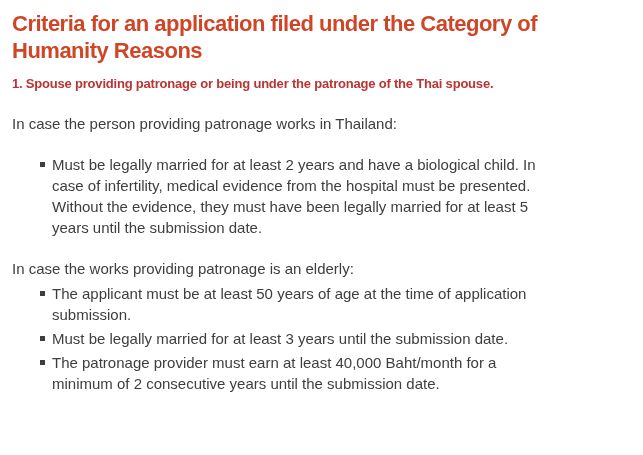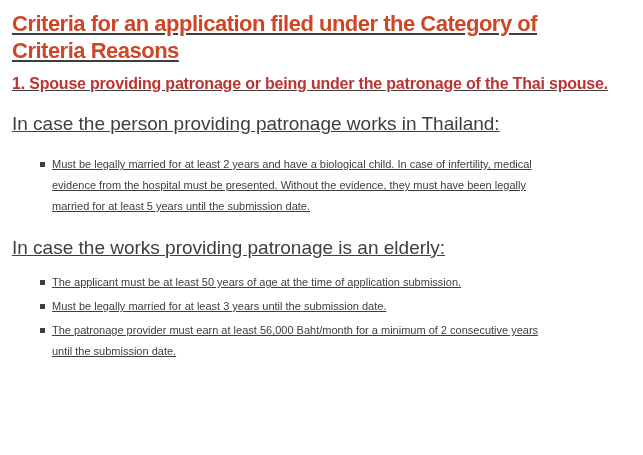--- a/index.html
+++ b/index.html
@@ -12,62 +12,61 @@
   body{
     font-family:"Liberation Sans","DejaVu Sans",sans-serif;
     color:var(--body);
     width:643px;
   }
   .page{
     width:548px;
     min-height:455px;
     padding:8px 8px 10px 12px;
     background:#ffffff;
-    text-decoration:underline;
   }
   h1.page-title{
     margin:2px 0 0 0;
     font-size:22px;
     font-weight:bold;
     letter-spacing:-0.5px;
     line-height:27px;
     color:var(--heading);
   }
   h1.page-title .tline{
     display:block;
     white-space:nowrap;
   }
   h2.section-heading{
     margin:10px 0 0 0;
-    font-size:16px;
+    font-size:13px;
     font-weight:bold;
     letter-spacing:-0.2px;
     line-height:19px;
     color:var(--subheading);
     white-space:nowrap;
   }
   p.intro{
     margin:20px 0 0 0;
-    font-size:19px;
+    font-size:15px;
     line-height:21px;
     color:var(--body);
   }
   ul.criteria-list{
     margin:20px 0 0 0;
     padding:0 0 0 28px;
     list-style:none;
   }
   ul.criteria-list.elderly{
-    margin-top:14px;
+    margin-top:4px;
   }
   ul.criteria-list li{
     position:relative;
     padding-left:12px;
     margin:0 0 3px 0;
-    font-size:11px;
+    font-size:15px;
     line-height:21px;
     max-width:585px;
     color:var(--body);
   }
   ul.criteria-list li::before{
     content:"";
     position:absolute;
     left:0;
     top:8px;
     width:5px;
@@ -75,32 +74,32 @@
     background:var(--body);
   }
 </style>
 </head>
 <body>
 
 <div class="page">
 
   <h1 class="page-title">
     <span class="tline">Criteria for an application filed under the Category of</span>
-    <span class="tline">Criteria Reasons</span>
+    <span class="tline">Humanity Reasons</span>
   </h1>
 
   <h2 class="section-heading">1. Spouse providing patronage or being under the patronage of the Thai spouse.</h2>
 
   <p class="intro">In case the person providing patronage works in Thailand:</p>
 
   <ul class="criteria-list working">
     <li>Must be legally married for at least 2 years and have a biological child. In case of infertility, medical evidence from the hospital must be presented. Without the evidence, they must have been legally married for at least 5 years until the submission date.</li>
   </ul>
 
   <p class="intro">In case the works providing patronage is an elderly:</p>
 
   <ul class="criteria-list elderly">
     <li>The applicant must be at least 50 years of age at the time of application submission.</li>
     <li>Must be legally married for at least 3 years until the submission date.</li>
-    <li>The patronage provider must earn at least 56,000 Baht/month for a minimum of 2 consecutive years until the submission date.</li>
+    <li>The patronage provider must earn at least 40,000 Baht/month for a minimum of 2 consecutive years until the submission date.</li>
   </ul>
 
 </div>
 
 </body></html>

